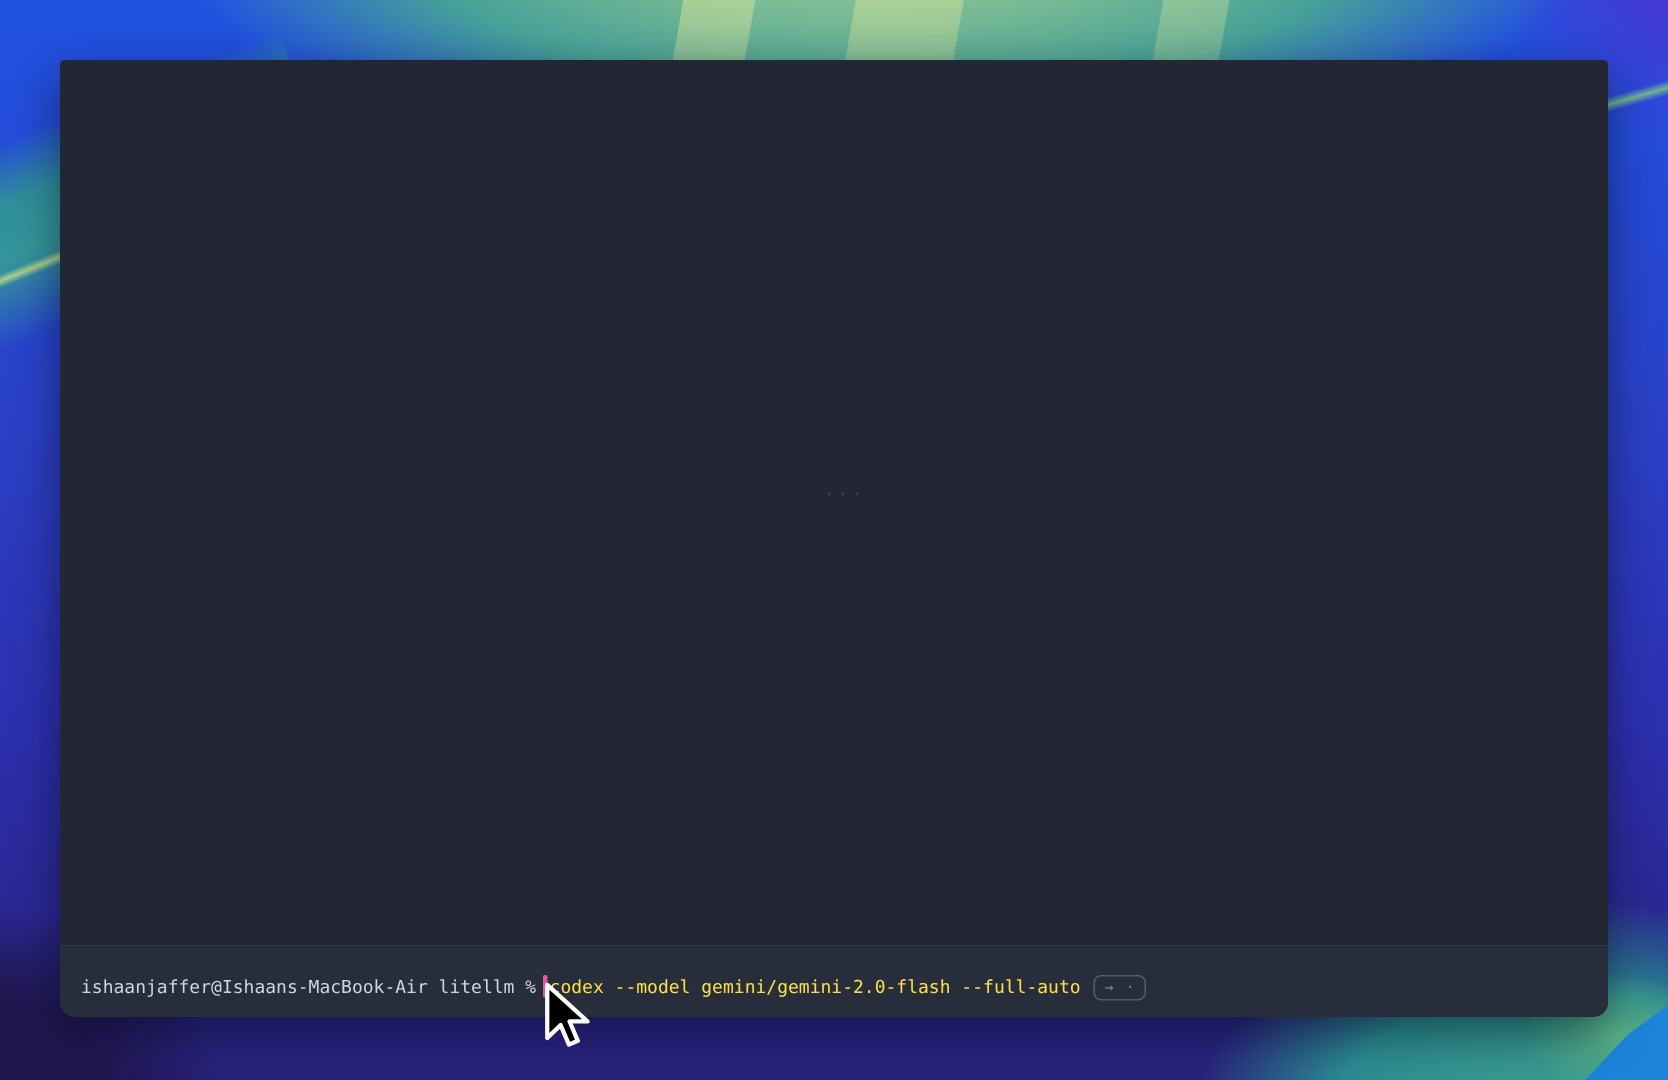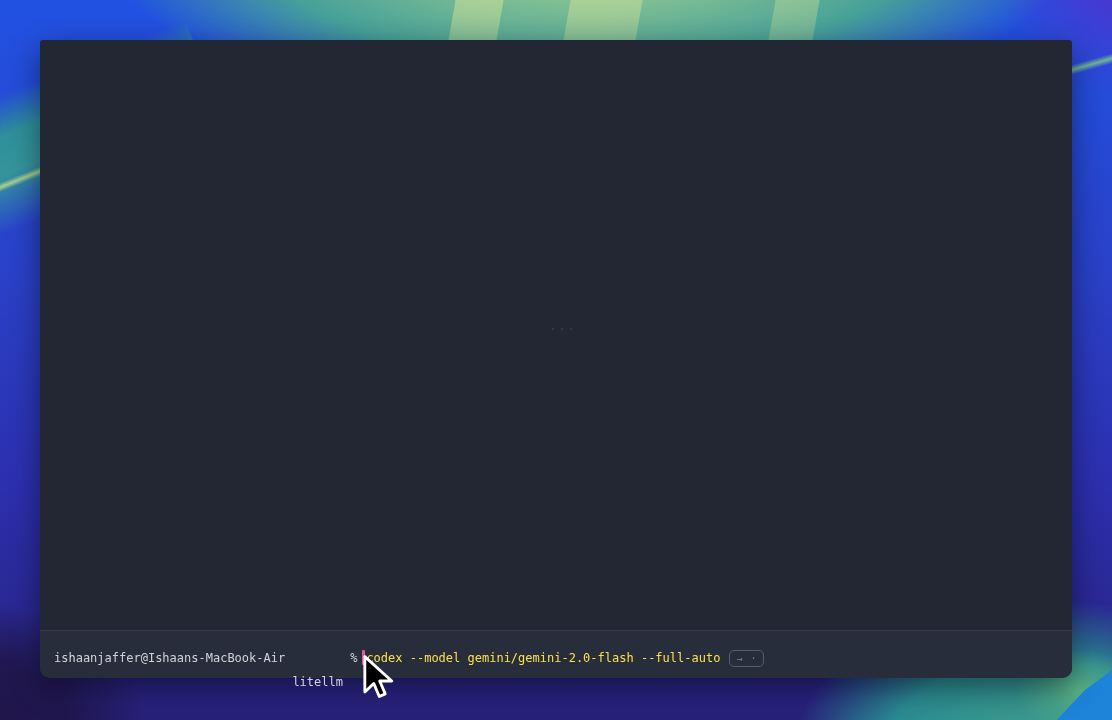--- a/index.html
+++ b/index.html
@@ -60,21 +60,21 @@
   .prompt-band{
     position:absolute;left:0;right:0;top:591px;bottom:0;
     background:#272d3a;border-radius:0 0 10px 10px;
   }
   .prompt-line{
     position:absolute;left:14px;top:19px;height:18px;
     display:flex;white-space:pre;
     font-size:12px;line-height:16px;
   }
   .p-bright{color:#d0d4db;}
-  .p-dir{margin-left:7.2px;color:#d0d4db;margin-top:24px;}
+  .p-dir{margin-left:7.2px;color:#d0d4db;}
   .p-sym{margin-left:7.2px;color:#d0d4db;}
   .caret{
     width:3px;height:15px;background:#df5a9c;border-radius:1px;
     margin-left:5px;margin-right:1px;flex:0 0 auto;
   }
   .ghost{color:#fde047;}
   .hint-badge{
     margin-left:9px;height:15px;display:inline-flex;align-items:center;
     border:1px solid #565e6d;border-radius:5px;padding:0 6px;
     color:#7e8694;font-size:10px;letter-spacing:1px;

